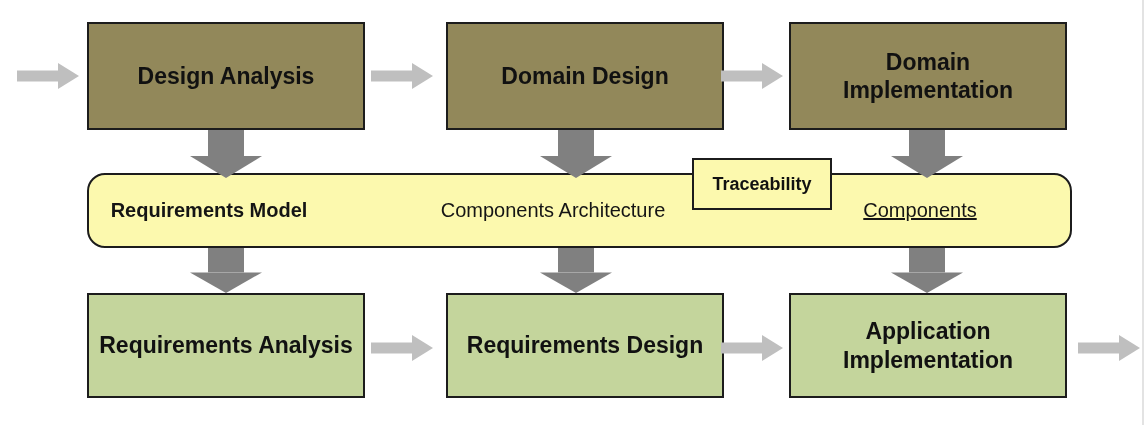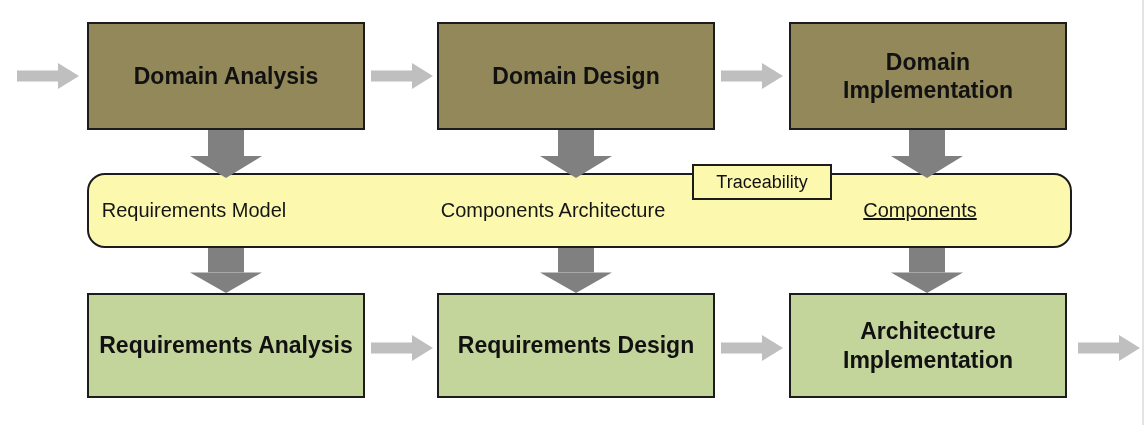--- a/index.html
+++ b/index.html
@@ -27,21 +27,21 @@
     text-align: center;
     font-weight: bold;
     font-size: 23px;
     line-height: 1.22;
     color: #111;
     z-index: 2;
   }
   .row-domain .pbox { top: 22px; height: 108px; background: var(--domain-box-fill, #92885A); }
   .row-app .pbox    { top: 293px; height: 105px; background: var(--application-box-fill, #C4D59C); }
   .col1 { left: 87px; }
-  .col2 { left: 437px; }
+  .col2 { left: 446px; }
   .col3 { left: 789px; }
   .pbox .lbl { display: inline-block; }
   .col3 .lbl { max-width: 190px; }
   
   .band {
     position: absolute;
     left: 87px; top: 173px;
     width: 985px; height: 75px;
     box-sizing: border-box;
     background: var(--band-fill, #FCF9AE);
@@ -54,34 +54,34 @@
     top: 173px;
     height: 75px;
     width: 276px;
     display: flex;
     align-items: center;
     justify-content: center;
     font-size: 20px;
     color: #151515;
     z-index: 4;
   }
-  .band-label.c1 { left: 56px; }
+  .band-label.c1 { left: 71px; font-weight: bold; }
   .band-label.c2 { left: 415px; }
   .band-label.c3 { left: 782px; text-decoration: underline; }
   .trace-tag {
     position: absolute;
-    left: 692px; top: 164px;
-    width: 140px; height: 36px;
+    left: 692px; top: 158px;
+    width: 140px; height: 52px;
     box-sizing: border-box;
     background: var(--band-fill, #FCF9AE);
     border: 2px solid var(--box-border, #1c1c1c);
     display: flex;
     align-items: center;
     justify-content: center;
-    font-weight: normal;
+    font-weight: bold;
     font-size: 18px;
     color: #111;
     z-index: 5;
   }
   
   .h-arrow {
     position: absolute;
     width: 62px; height: 26px;
     color: var(--arrow-horizontal, #BFBFBF);
     z-index: 2;
@@ -108,21 +108,21 @@
 </style>
 </head>
 <body>
 
 <div class="canvas">
 
   <div class="page-edge"></div>
 
   <div class="row-domain">
     <div class="pbox col1">
-      <span class="lbl">Domain Analysis</span>
+      <span class="lbl">Design Analysis</span>
     </div>
     <div class="pbox col2">
       <span class="lbl">Domain Design</span>
     </div>
     <div class="pbox col3">
       <span class="lbl">Domain Implementation</span>
     </div>
   </div>
 
   <div class="h-arrow r1" style="left:17px">
@@ -189,21 +189,21 @@
   </div>
 
   <div class="row-app">
     <div class="pbox col1">
       <span class="lbl">Requirements Analysis</span>
     </div>
     <div class="pbox col2">
       <span class="lbl">Requirements Design</span>
     </div>
     <div class="pbox col3">
-      <span class="lbl">Architecture Implementation</span>
+      <span class="lbl">Application Implementation</span>
     </div>
   </div>
 
   <div class="h-arrow r2" style="left:371px">
     <svg viewBox="0 0 62 26" preserveAspectRatio="none">
         <rect x="0" y="7.5" width="41" height="11" fill="currentColor"></rect>
         <polygon points="41,0 62,13 41,26" fill="currentColor"></polygon>
       </svg>
   </div>
   <div class="h-arrow r2" style="left:721px">

